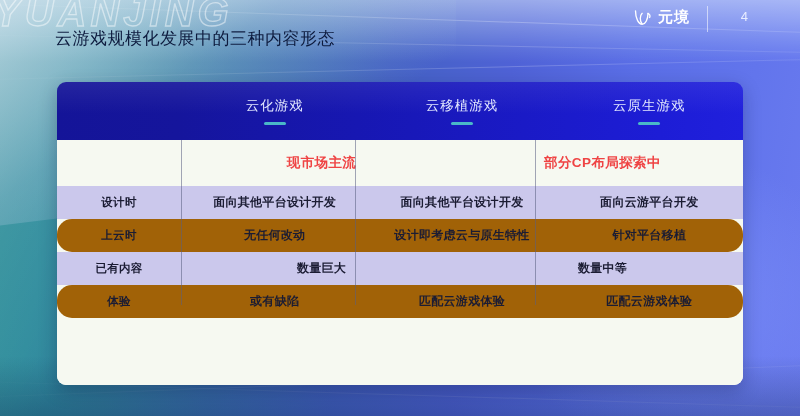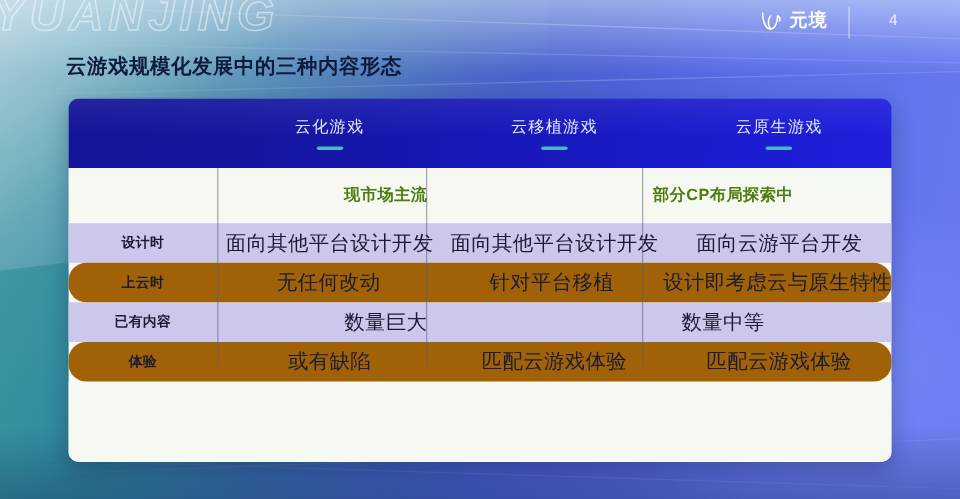--- a/index.html
+++ b/index.html
@@ -78,22 +78,22 @@
     width:1px; height:26px;
     background:rgba(255,255,255,.55);
   }
   .page-num{
     position:absolute; right:52px; top:9px;
     font-size:13px; color:#e9edff;
   }
 
   
   .slide-title{
-    position:absolute; left:55px; top:44px;
-    font-size:17px; font-weight:bold;
+    position:absolute; left:55px; top:27px;
+    font-size:17px; font-weight:normal;
     color:#0d1b3e;
     letter-spacing:.5px;
     white-space:nowrap;
   }
 
   
   .card{
     position:absolute; left:57px; top:82px;
     width:686px; height:303px;
     border-radius:9px;
@@ -137,21 +137,21 @@
 
   .subhead-row{
     height:46px; flex:0 0 46px;
     display:flex; align-items:center;
   }
   .subhead-spacer{ flex:0 0 124px; }
   .subhead-cell{
     flex:1 1 0;
     text-align:center;
     font-size:13.5px; font-weight:bold;
-    color:#4d7c0f;
+    color:#ef4444;
     letter-spacing:.4px;
     white-space:nowrap;
   }
 
   .rows{ flex:0 0 auto; }
 
   .data-row{
     height:33px;
     display:flex; align-items:center;
     position:relative;
@@ -163,21 +163,21 @@
     flex:0 0 124px;
     text-align:center;
     font-size:11.5px; font-weight:bold;
     color:#1b1c33;
     letter-spacing:.3px;
     white-space:nowrap;
   }
   .row-cell{
     flex:1 1 0;
     text-align:center;
-    font-size:17px; font-weight:normal;
+    font-size:12px; font-weight:bold;
     color:#1b1c33;
     letter-spacing:.3px;
     white-space:nowrap;
   }
 
   
   .dividers{
     position:absolute; left:0; right:0;
     pointer-events:none;
   }
@@ -253,22 +253,22 @@
       <div class="data-row alt">
         <div class="row-label">设计时</div>
         <div class="row-cell">面向其他平台设计开发</div>
         <div class="row-cell">面向其他平台设计开发</div>
         <div class="row-cell">面向云游平台开发</div>
       </div>
 
       <div class="data-row plain">
         <div class="row-label">上云时</div>
         <div class="row-cell">无任何改动</div>
+        <div class="row-cell">设计即考虑云与原生特性</div>
         <div class="row-cell">针对平台移植</div>
-        <div class="row-cell">设计即考虑云与原生特性</div>
       </div>
 
       <div class="data-row alt">
         <div class="row-label">已有内容</div>
         <div class="row-cell">数量巨大</div>
         <div class="row-cell">数量中等</div>
       </div>
 
       <div class="data-row plain">
         <div class="row-label">体验</div>

